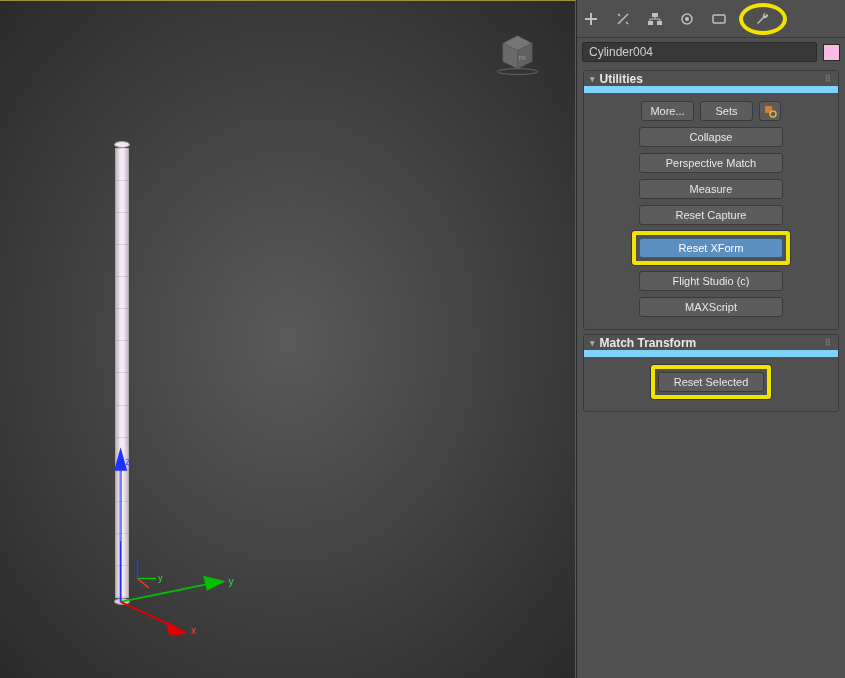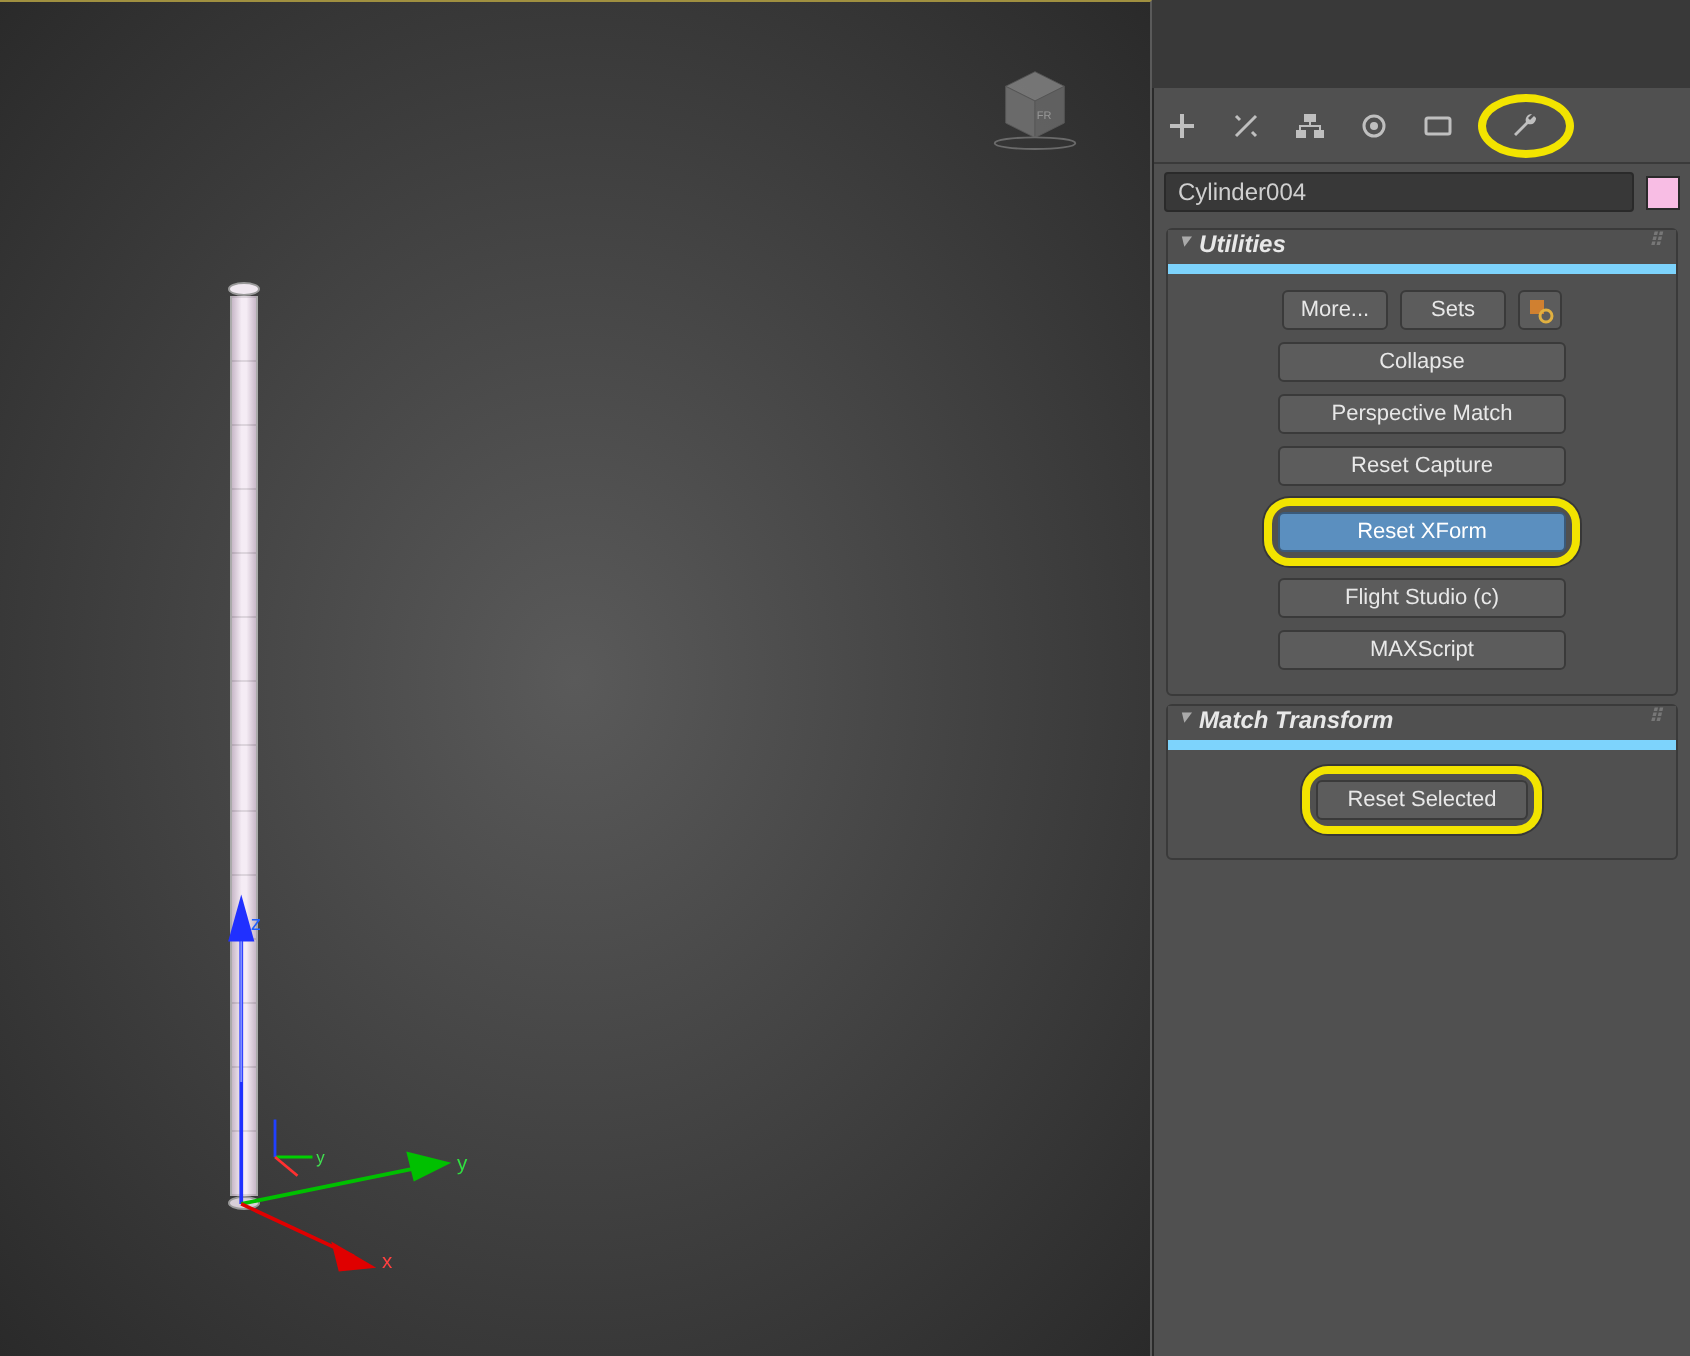--- a/index.html
+++ b/index.html
@@ -82,21 +82,20 @@
       width: 150px;
       height: 200px;
       pointer-events: none;
     }
     .sidepanel {
       width: 269px;
       background: #505050;
       border-left: 1px solid #2a2a2a;
       display: flex;
       flex-direction: column;
-      margin-top: 44px;
     }
     .tab-bar {
       height: 38px;
       background: #505050;
       display: flex;
       align-items: center;
       padding: 0 4px;
       gap: 12px;
       border-bottom: 1px solid #3a3a3a;
     }
@@ -146,29 +145,28 @@
     .rollout {
       margin: 4px 6px 0 6px;
       background: #505050;
       border: 1px solid #3a3a3a;
       border-radius: 3px;
     }
     .rollout-header {
       height: 22px;
       background: #505050;
       display: flex;
-      align-items: flex-start;
+      align-items: center;
       padding: 0 6px;
       font-size: 12px;
       font-weight: bold;
       color: #e8e8e8;
       cursor: pointer;
       position: relative;
-      border-bottom: 5px solid #7dd3fc;
-      font-style: italic;
+      border-bottom: 7px solid #7dd3fc;
     }
     .rollout-header::before {
       content: "▾";
       font-size: 9px;
       margin-right: 5px;
       color: #aaa;
     }
     .rollout-header .grip {
       position: absolute;
       right: 6px;
@@ -210,21 +208,21 @@
       width: 22px;
       padding: 0;
     }
     .util-btn.active {
       background: #5b8fbf;
       border: 1px solid #3a5a7a;
       color: #fff;
     }
     .annotation {
       border: 4px solid #f2e400;
-      border-radius: 13px;
+      border-radius: 3px;
       padding: 3px;
       box-shadow: 0 0 0 1px rgba(0,0,0,0.3);
     }
     .scroll-area {
       overflow-y: auto;
       flex: 1;
     }
   </style>
 </head>
 <body>
@@ -346,20 +344,21 @@
           <button class="util-btn small">Sets</button>
           <button class="util-btn tiny">
             <svg width="14" height="14" viewBox="0 0 14 14">
                 <rect x="2" y="2" width="7" height="7" fill="#d08030"></rect>
                 <circle cx="10" cy="10" r="3" fill="none" stroke="#e0b040" stroke-width="1.5"></circle>
               </svg>
           </button>
         </div>
         <button class="util-btn wide">Collapse</button>
         <button class="util-btn wide">Perspective Match</button>
+        <button class="util-btn wide">Measure</button>
         <button class="util-btn wide">Reset Capture</button>
         <div class="annotation">
           <button class="util-btn wide active">Reset XForm</button>
         </div>
         <button class="util-btn wide">Flight Studio (c)</button>
         <button class="util-btn wide">MAXScript</button>
       </div>
     </div>
 
     <div class="rollout">

